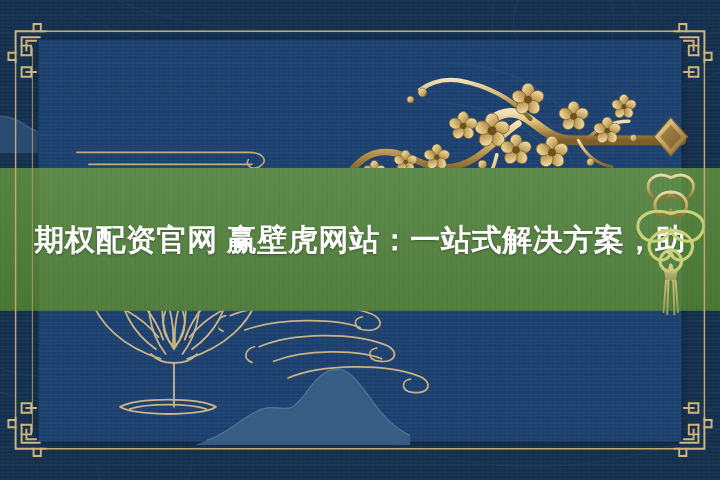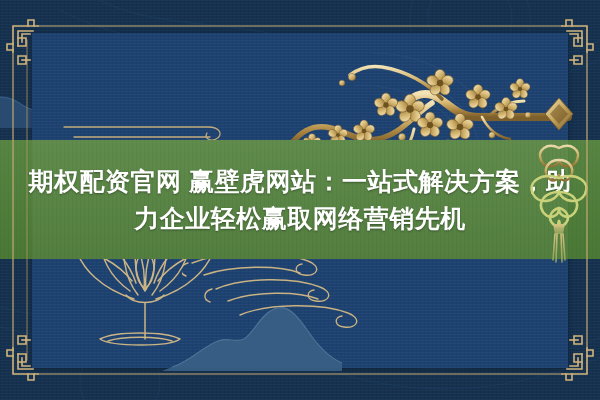--- a/index.html
+++ b/index.html
@@ -432,21 +432,20 @@
       <path d="M30 166 L 28 192"></path>
       <path d="M32 166 L 31 194"></path>
       <path d="M34 166 L 34 196"></path>
       <path d="M36 166 L 37 194"></path>
       <path d="M38 166 L 40 192"></path>
     </g>
   </svg>
 
   <div id="headline">
     <div class="headline-line">期权配资官网 赢壁虎网站：一站式解决方案，助</div>
-    <div class="headline-line">力企业轻松赢取网络营销先机</div>
   </div>
 
   <svg id="gold-frame" width="600" height="400" viewBox="0 0 600 400">
     <g stroke="#c6a972" stroke-width="1.2" fill="none" stroke-linecap="square">
 
       <line x1="38" y1="26" x2="562" y2="26"></line>
       <line x1="13" y1="52" x2="13" y2="348"></line>
       <line x1="587" y1="52" x2="587" y2="348"></line>
       <line x1="38" y1="374" x2="562" y2="374"></line>
 

